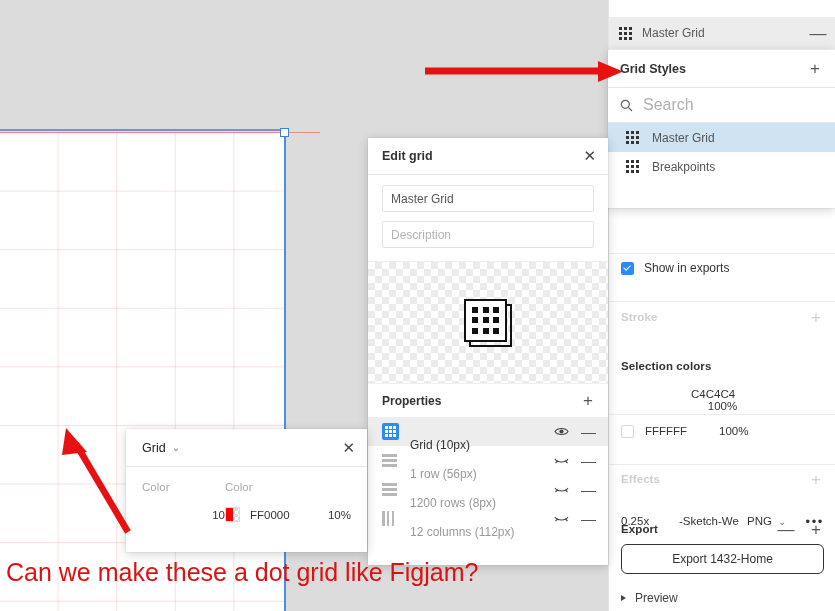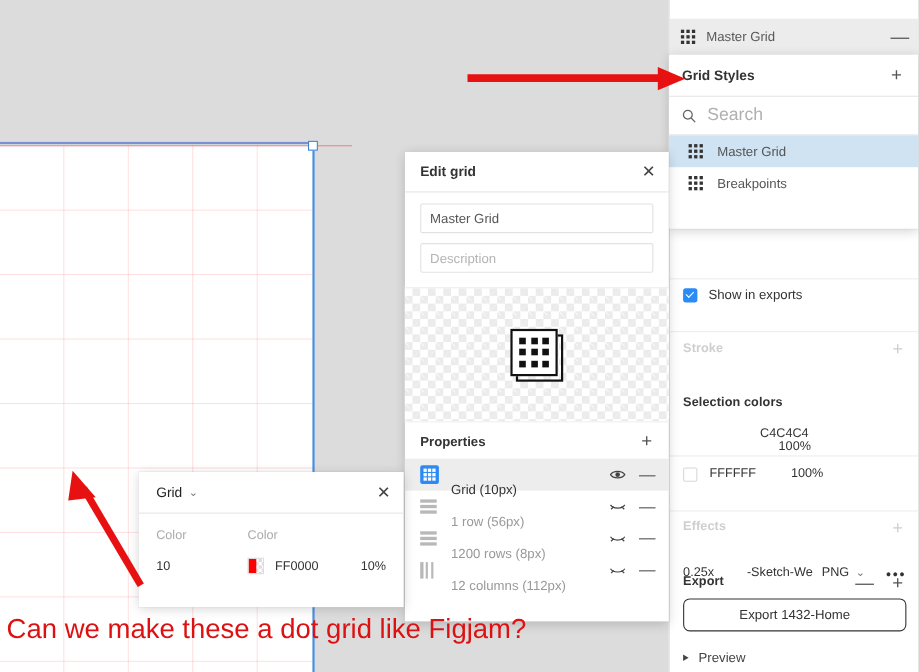--- a/index.html
+++ b/index.html
@@ -179,21 +179,21 @@
   .eye { width: 15px; height: 15px; display: inline-flex; align-items: center; justify-content: center; }
   .prop-minus { font-size: 15px; color: #555; font-weight: 300; margin-left: 12px; }
 
   
   #grid-popup { left: 126px; top: 429px; width: 241px; height: 123px; }
   #grid-popup .panel-hd { height: 38px; padding: 0 12px 0 16px; justify-content: space-between; }
   .gp-title { font-size: 12.5px; color: #222; font-weight: 400; }
   .chev { font-size: 10px; color: #777; margin-left: 6px; }
   .gp-body { padding: 14px 16px 0 16px; }
   .gp-labels { display: flex; font-size: 11.5px; color: #aaa; margin-bottom: 14px; }
-  .gp-values { display: flex; align-items: center; font-size: 11.5px; color: #333; }
+  .gp-values { display: flex; align-items: center; font-size: 11.5px; color: #333; text-align: right; }
   .gp-col-size { width: 83px; }
   .gp-col-color { flex: 1; display: flex; align-items: center; }
   .color-swatch {
     width: 15px; height: 15px; border: 0.5px solid #ddd; position: relative; overflow: hidden;
     background-color: #fff;
     background-image:
       linear-gradient(45deg, #d9d9d9 25%, transparent 25%),
       linear-gradient(-45deg, #d9d9d9 25%, transparent 25%),
       linear-gradient(45deg, transparent 75%, #d9d9d9 75%),
       linear-gradient(-45deg, transparent 75%, #d9d9d9 75%);

